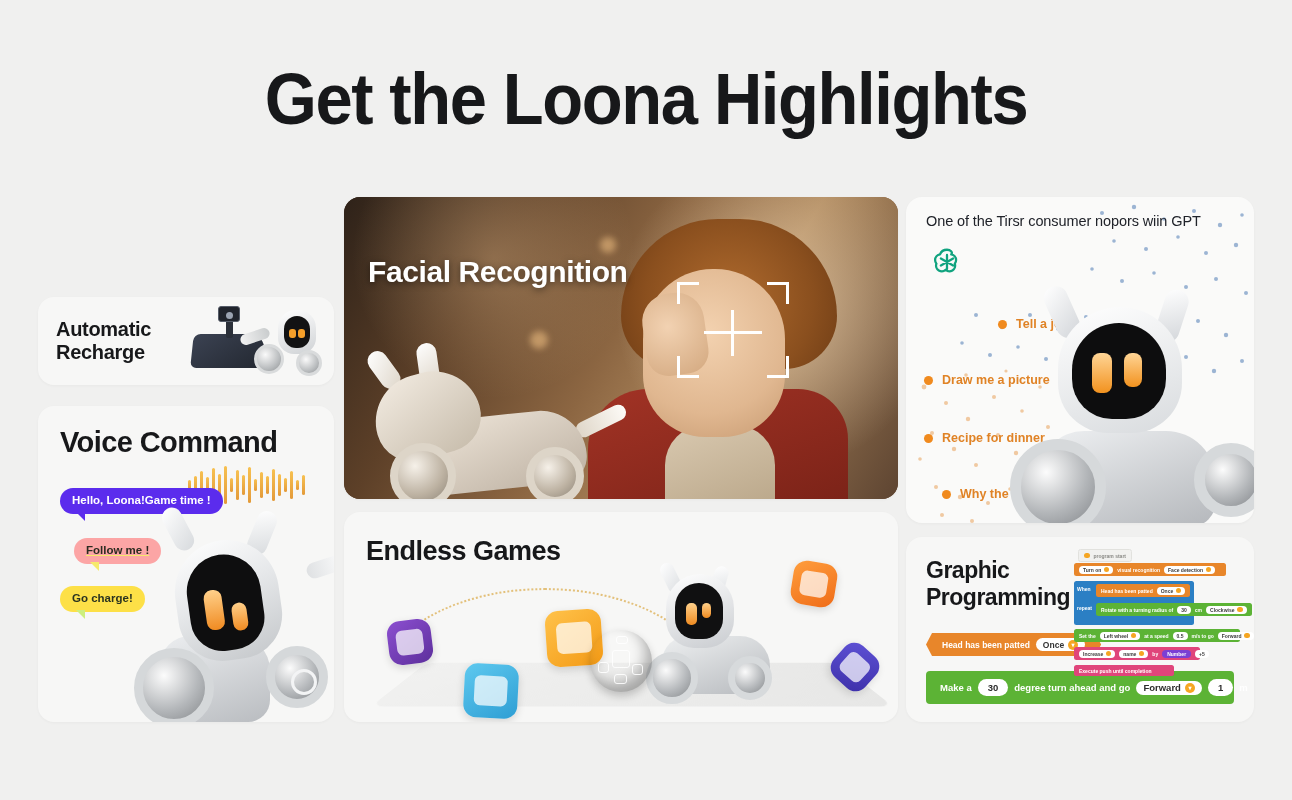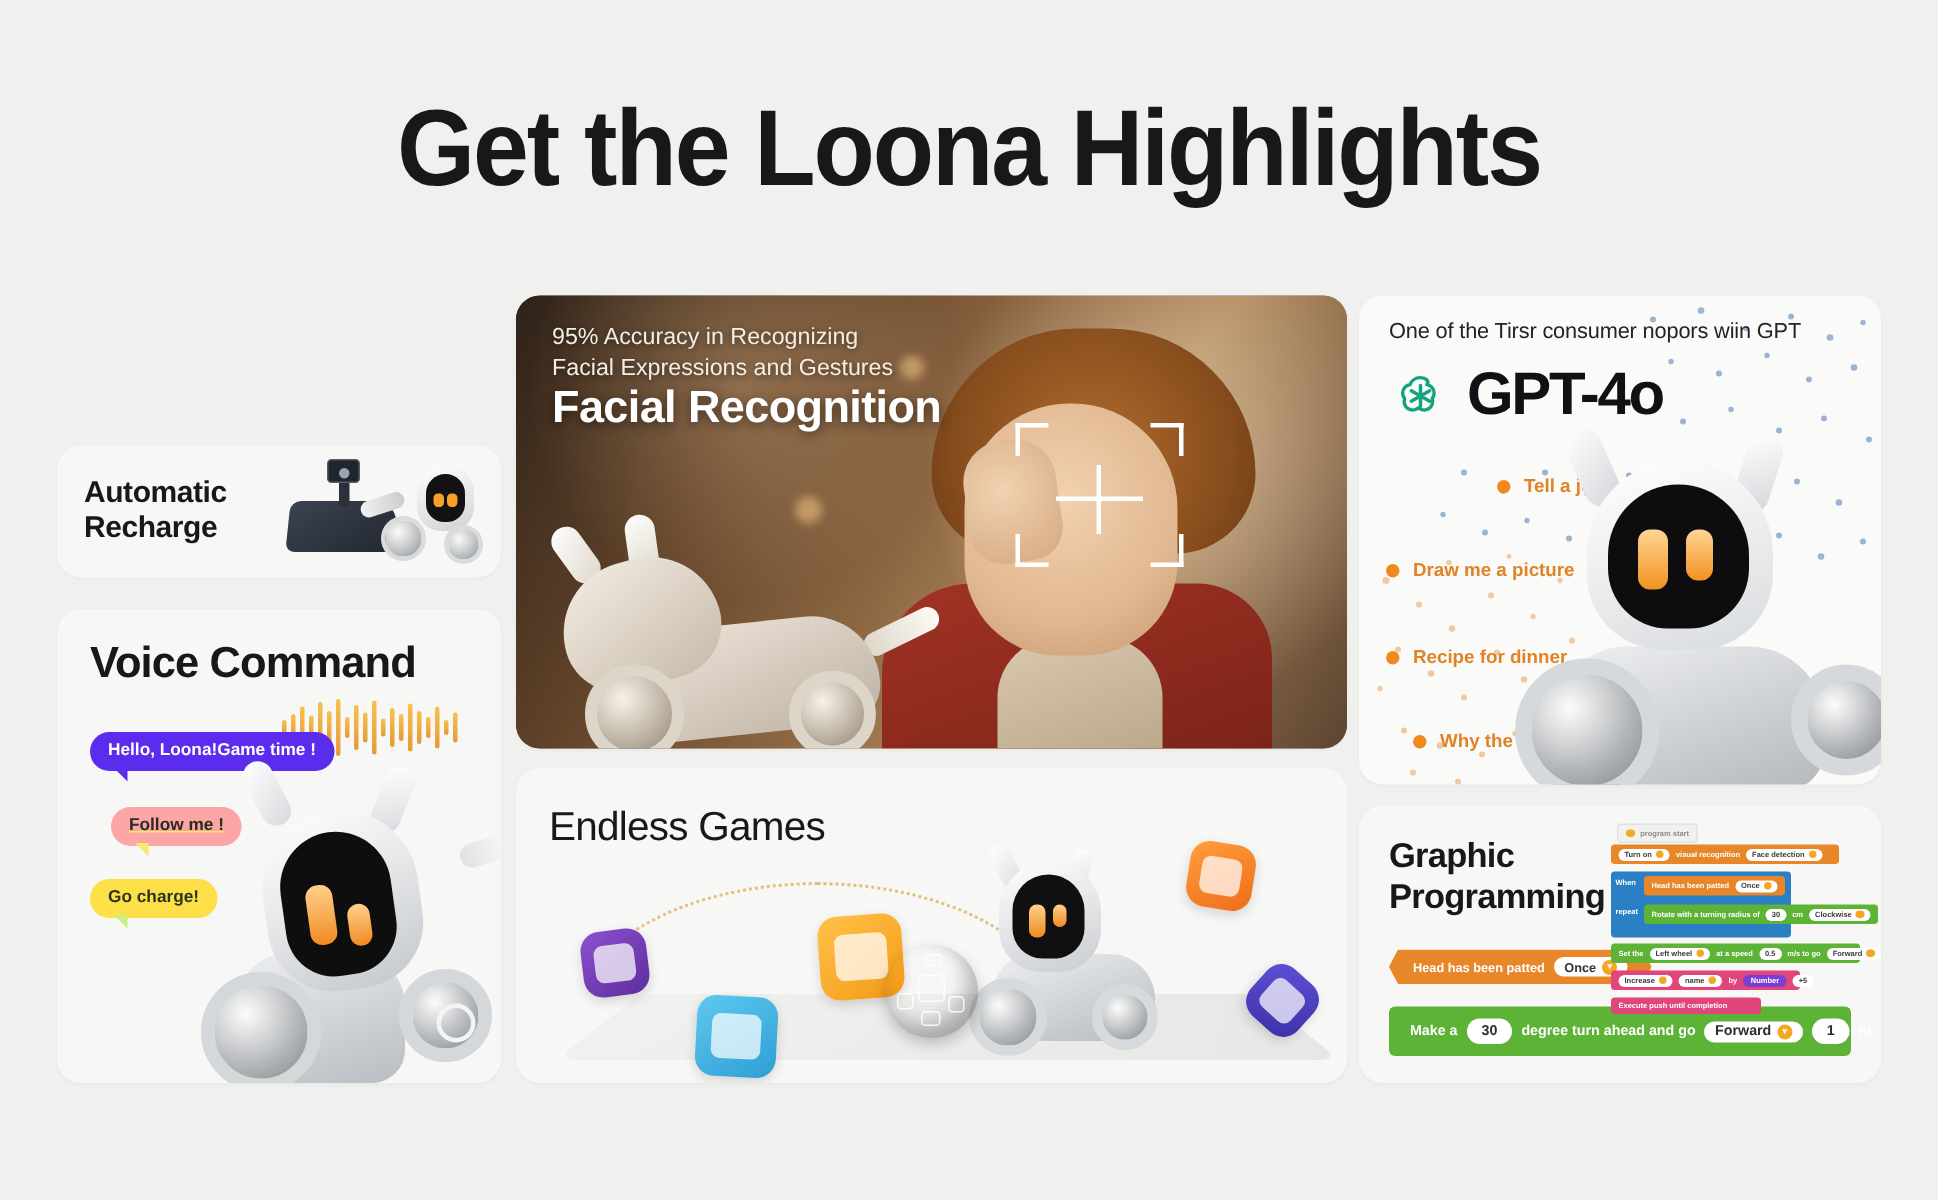--- a/index.html
+++ b/index.html
@@ -312,21 +312,21 @@
   .tracker i.tr { right:0; top:0; border-left:0; border-bottom:0; }
   .tracker i.bl { left:0; bottom:0; border-right:0; border-top:0; }
   .tracker i.br { right:0; bottom:0; border-left:0; border-top:0; }
   .tracker .cx-h { position:absolute; left:27px; top:49px; width:58px; height:3px; background:#fff; }
   .tracker .cx-v { position:absolute; left:54px; top:28px; width:3px; height:46px; background:#fff; }
 
   
   #card-games { left: 344px; top: 512px; width: 554px; height: 210px; }
   .games-title {
     position:absolute; left:22px; top:24px;
-    font-size:27px; font-weight:400; letter-spacing:-0.5px; color:#17181a;
+    font-size:27px; font-weight:700; letter-spacing:-0.5px; color:#17181a;
   }
   .stage {
     position:absolute; left:58px; bottom:-6px; width:460px; height:92px;
     background: linear-gradient(120deg,#f1f1f0,#e7e7e6);
     transform: perspective(340px) rotateX(62deg);
     border-radius: 12px;
   }
   .dashed-path {
     position:absolute; left:36px; top:76px; width:330px; height:96px;
     border-top: 2.5px dotted #e3c07a;
@@ -595,24 +595,20 @@
 
     <div class="tracker">
       <i class="tl"></i>
         <i class="tr"></i>
         <i class="bl"></i>
         <i class="br"></i>
       <div class="cx-h"></div>
         <div class="cx-v"></div>
     </div>
 
-    <div class="facial-sub">
-      <div>95% Accuracy in Recognizing</div>
-      <div>Facial Expressions and Gestures</div>
-    </div>
     <div class="facial-head">Facial Recognition</div>
   </div>
 
   <div class="card" id="card-games">
     <div class="stage"></div>
     <div class="dashed-path"></div>
     <div class="games-title">Endless Games</div>
 
     <div class="tile" id="tile-0">
         <div class="tile-glyph"></div>
@@ -733,21 +729,20 @@
 
     <div class="gpt-caption">One of the Tirsr consumer nopors wiin GPT</div>
 
     <div class="gpt-brand">
       <svg class="gpt-logo" viewBox="0 0 48 48">
         <g fill="none" stroke="#10a37f" stroke-width="2.6" stroke-linejoin="round" stroke-linecap="round">
           <path d="M24 10c-4 0-7 2.6-8 5.3 -3 .4-5.6 3-5.6 6.4 0 1.6 .5 3 1.5 4.2 -1 2.8 0 6.2 2.7 7.8 2.7 1.6 5.9 1 7.8-.8 1.9 1.8 5.1 2.4 7.8 .8 2.7-1.6 3.7-5 2.7-7.8 1-1.2 1.5-2.6 1.5-4.2 0-3.4-2.6-6-5.6-6.4C31 12.6 28 10 24 10z"></path>
           <path d="M24 16v16M17 20l7 4 7-4M17 28l7-4 7 4"></path>
         </g>
       </svg>
-      <span class="gpt-name">GPT-4o</span>
     </div>
 
     <div class="prompt" id="prompt-0">
       <span class="pdot"></span>
       <span>Tell a joke</span>
     </div>
     <div class="prompt" id="prompt-1">
       <span class="pdot"></span>
       <span>Draw me a picture</span>
     </div>

